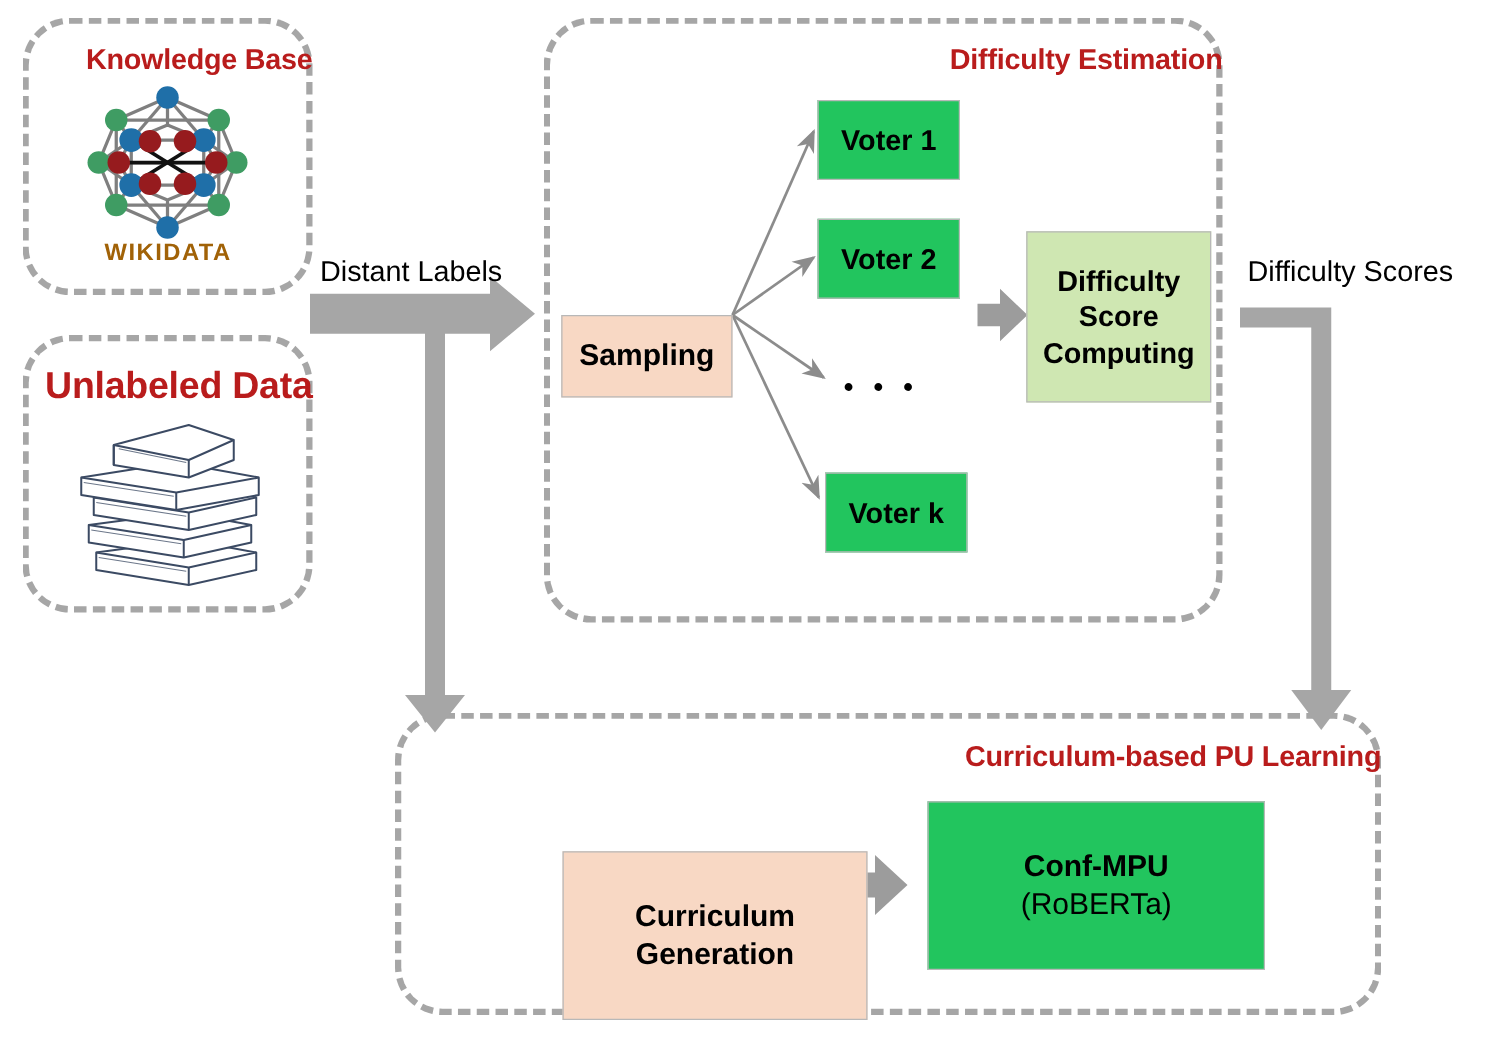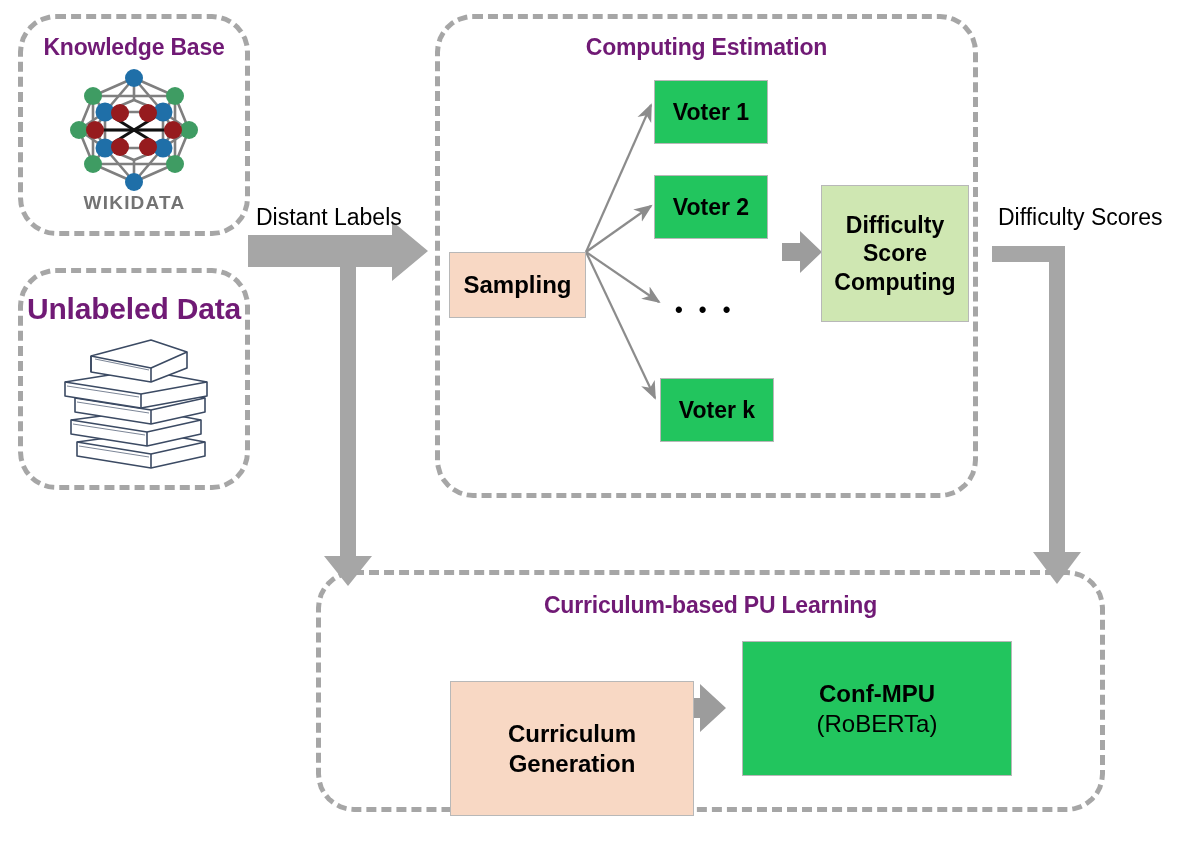--- a/index.html
+++ b/index.html
@@ -23,23 +23,23 @@
   .dashed-container {
     position: absolute;
     border: 5px dashed #a6a6a6;
     border-radius: 38px;
     box-sizing: border-box;
     background: transparent;
   }
   .container-title {
     position: absolute;
     width: 100%;
-    text-align: center;
-    font-weight: bold;
-    color: #701a75;
+    text-align: right;
+    font-weight: bold;
+    color: #b91c1c;
     letter-spacing: -0.2px;
   }
   .node-box {
     position: absolute;
     box-sizing: border-box;
     border: 1px solid #b8b8b8;
     display: flex;
     align-items: center;
     justify-content: center;
     text-align: center;
@@ -61,42 +61,42 @@
     font-weight: bold;
     color: #000000;
     letter-spacing: 5px;
   }
   svg { position: absolute; left: 0; top: 0; overflow: visible; }
   .kb-logo-wrap, .books-wrap { position: absolute; }
   .wikidata-word {
     position: absolute;
     text-align: center;
     font-weight: bold;
-    color: #737373;
+    color: #a16207;
     letter-spacing: 1.2px;
   }
 </style>
 </head>
 <body>
 
 <div id="canvas">
 
   <div class="dashed-container" style="left:18px; top:14px; width:232px; height:222px;"></div>
 
   <div class="dashed-container" style="left:18px; top:268px; width:232px; height:222px;"></div>
 
   <div class="dashed-container" style="left:435px; top:14px; width:543px; height:484px;"></div>
 
   <div class="dashed-container" style="left:316px; top:570px; width:789px; height:242px;"></div>
 
   <div class="container-title" style="left:18px; top:34px; width:232px; font-size:23px;">Knowledge Base</div>
 
   <div class="container-title" style="left:18px; top:292px; width:232px; font-size:30px;">Unlabeled Data</div>
 
-  <div class="container-title" style="left:435px; top:34px; width:543px; font-size:23px;">Computing Estimation</div>
+  <div class="container-title" style="left:435px; top:34px; width:543px; font-size:23px;">Difficulty Estimation</div>
 
   <div class="container-title" style="left:316px; top:592px; width:789px; font-size:23px;">Curriculum-based PU Learning</div>
 
   <div class="kb-logo-wrap" style="left:62px; top:70px; width:145px; height:120px;">
     <svg width="145" height="120" viewBox="0 0 145 120">
       <g stroke="#7f7f7f" stroke-width="2.6" fill="none">
 
         <polygon points="72,8 113,26 127,60 113,94 72,112 31,94 17,60 31,26"></polygon>
 
         <polygon points="72,30 101,42 111,60 101,78 72,90 43,78 33,60 43,42"></polygon>

